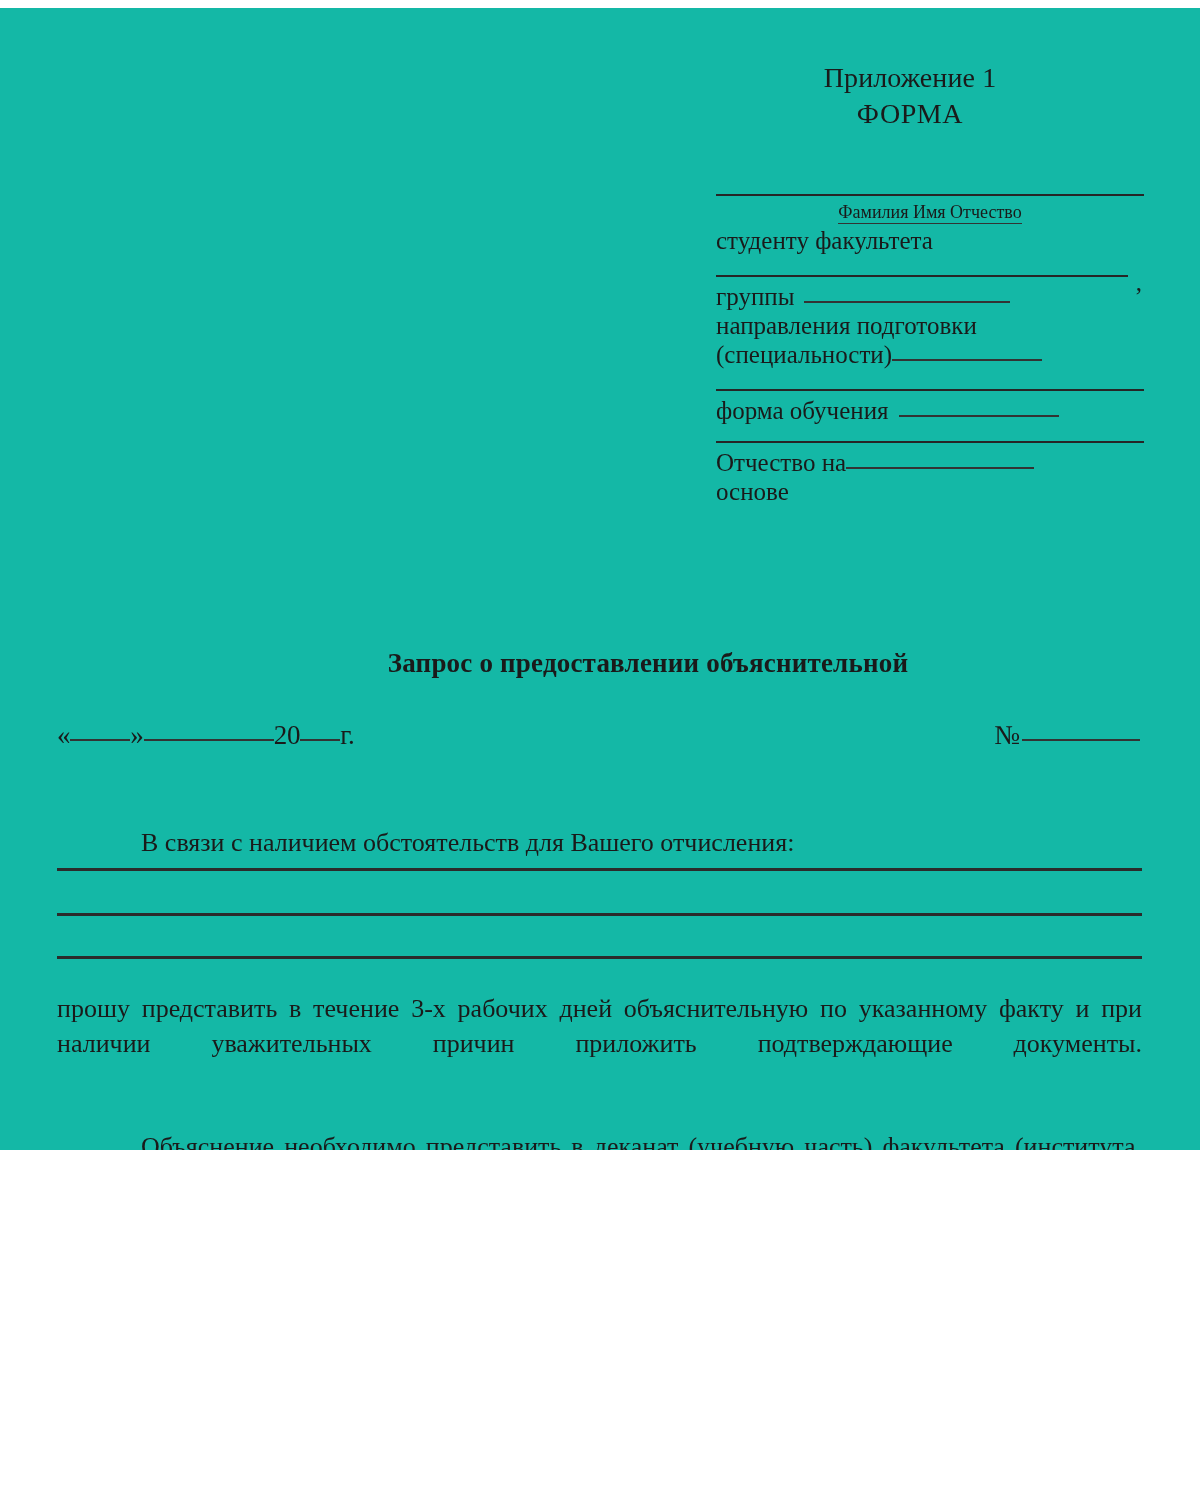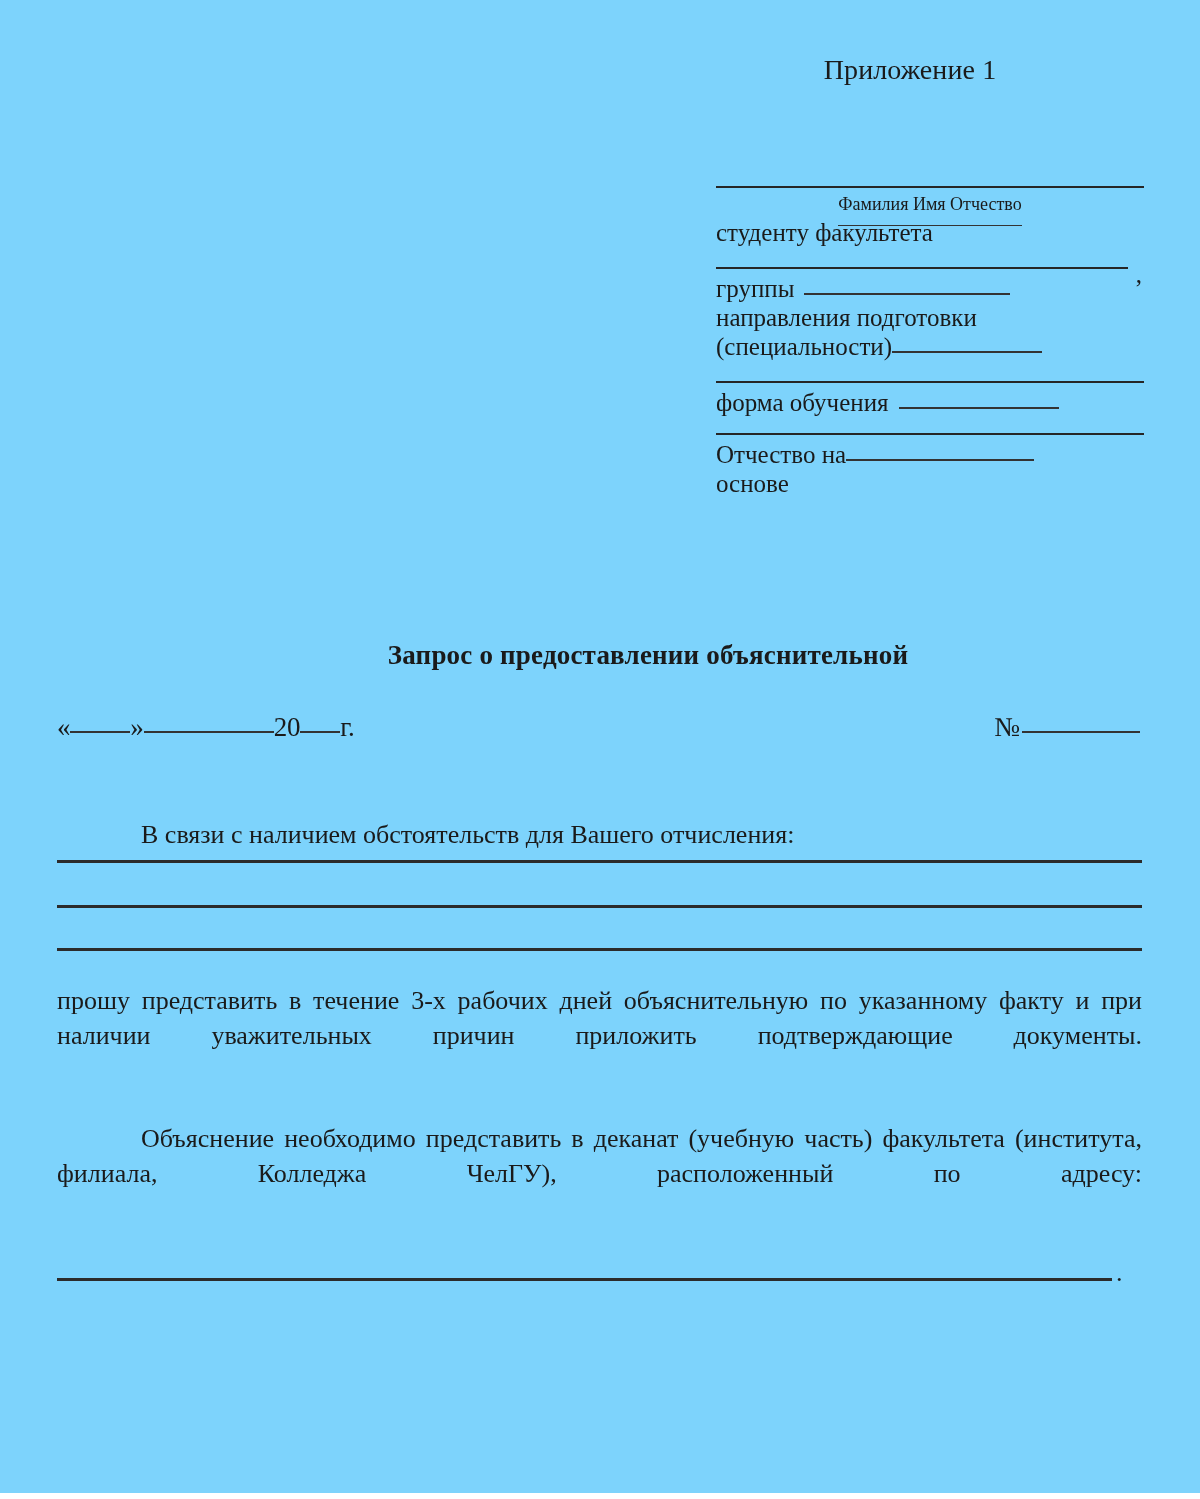--- a/index.html
+++ b/index.html
@@ -10,23 +10,23 @@
   }
 
   body {
     font-family: "Liberation Serif", "DejaVu Serif", serif;
     color: #1a1a1a;
   }
 
   .page {
     position: relative;
     width: 1200px;
-    height: 1493px;
-    margin: 0 auto;
-    background: #7dd3fc;
+    height: 1142px;
+    margin: 8px auto;
+    background: #14b8a6;
     overflow: hidden;
     box-sizing: border-box;
   }
 
   
   .doc-header {
     position: absolute;
     top: 52px;
     right: 60px;
     width: 460px;
@@ -73,21 +73,21 @@
   }
 
   .fio-caption {
     text-align: center;
     font-size: 18px;
     line-height: 1.25;
     margin-top: 5px;
   }
   .fio-caption span {
     border-bottom: 1.6px solid #333;
-    padding-bottom: 11px;
+    padding-bottom: 1px;
   }
 
   .addr-line {
     white-space: nowrap;
     margin-top: 7px;
   }
   .addr-line.tight { margin-top: 4px; }
 
   .blank {
     display: inline-block;
@@ -225,20 +225,21 @@
   }
   .signature .sig-name { white-space: nowrap; }
 </style>
 </head>
 <body>
 
 <div class="page">
 
   <div class="doc-header">
     <div class="line-1">Приложение 1</div>
+    <div class="line-2">ФОРМА</div>
   </div>
 
   <div class="addressee">
 
     <div class="rule-full"></div>
 
     <div class="fio-caption">
       <span>Фамилия Имя Отчество</span>
     </div>
 

